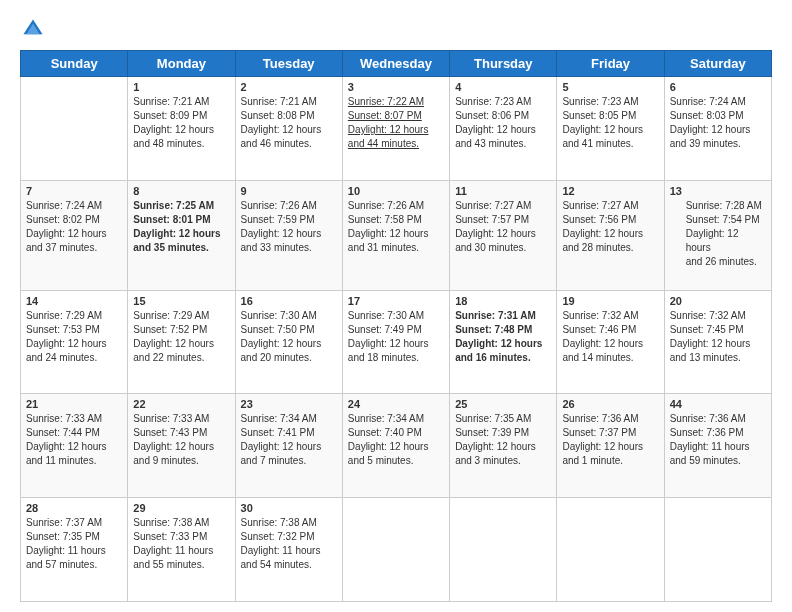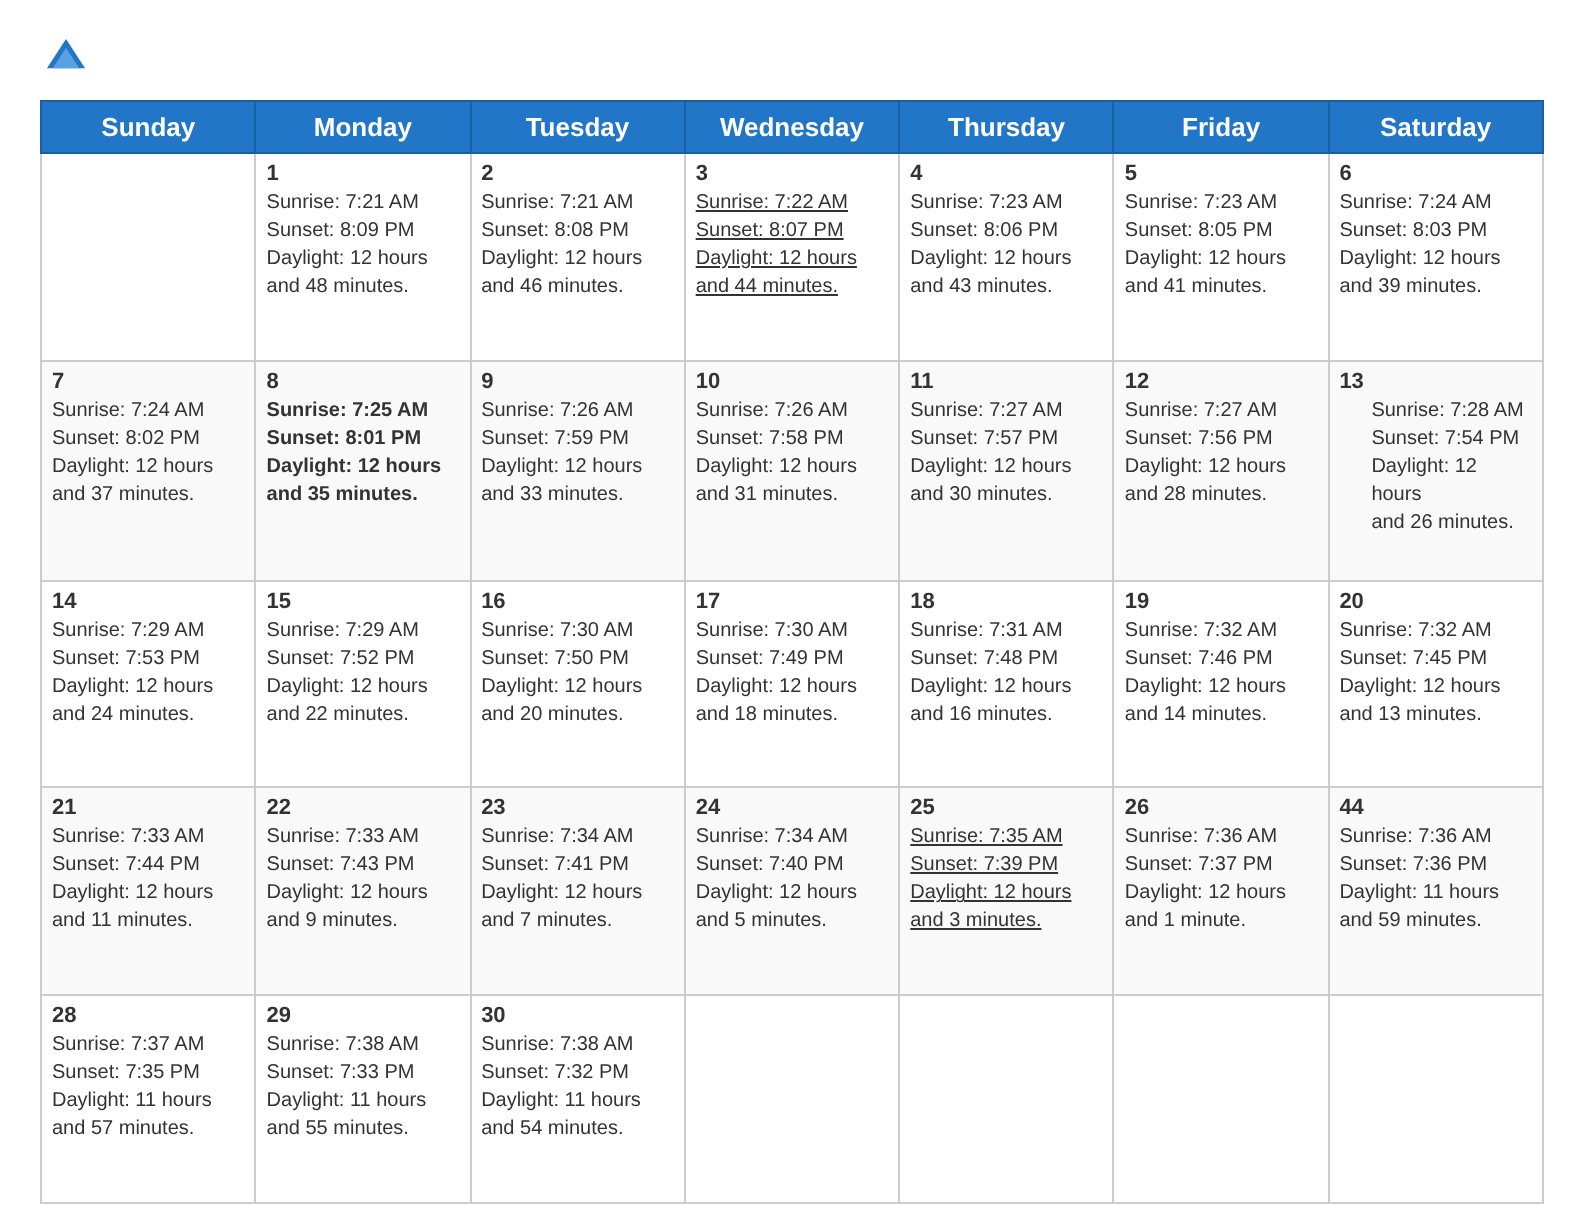--- a/index.html
+++ b/index.html
@@ -259,21 +259,21 @@
           </td>
           <td>
             <span class="day-num">17</span>
             <div class="day-info" style="white-space: pre-line;">Sunrise: 7:30 AM
 Sunset: 7:49 PM
 Daylight: 12 hours
 and 18 minutes.</div>
           </td>
           <td>
             <span class="day-num">18</span>
-            <div class="day-info" style="white-space: pre-line;">Sunrise: 7:31 AM
+            <div class="day-info" style="white-space: pre-line; font-weight: bold;">Sunrise: 7:31 AM
 Sunset: 7:48 PM
 Daylight: 12 hours
 and 16 minutes.</div>
           </td>
           <td>
             <span class="day-num">19</span>
             <div class="day-info" style="white-space: pre-line;">Sunrise: 7:32 AM
 Sunset: 7:46 PM
 Daylight: 12 hours
 and 14 minutes.</div>
@@ -310,21 +310,21 @@
           </td>
           <td>
             <span class="day-num">24</span>
             <div class="day-info" style="white-space: pre-line;">Sunrise: 7:34 AM
 Sunset: 7:40 PM
 Daylight: 12 hours
 and 5 minutes.</div>
           </td>
           <td>
             <span class="day-num">25</span>
-            <div class="day-info" style="white-space: pre-line; text-decoration: underline;">Sunrise: 7:35 AM
+            <div class="day-info" style="white-space: pre-line;">Sunrise: 7:35 AM
 Sunset: 7:39 PM
 Daylight: 12 hours
 and 3 minutes.</div>
           </td>
           <td>
             <span class="day-num">26</span>
             <div class="day-info" style="white-space: pre-line;">Sunrise: 7:36 AM
 Sunset: 7:37 PM
 Daylight: 12 hours
 and 1 minute.</div>

